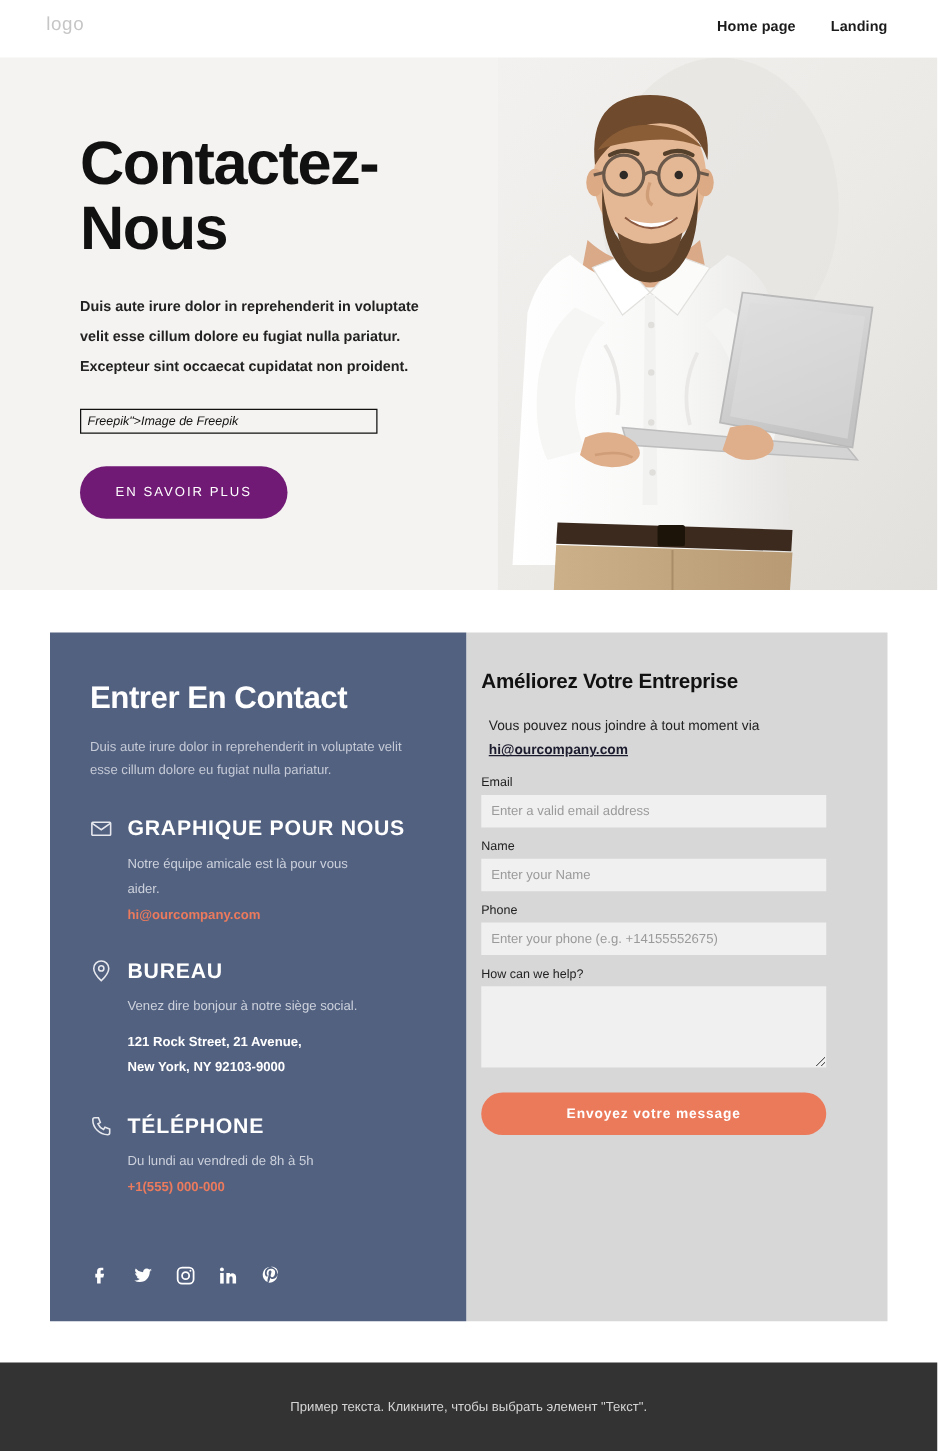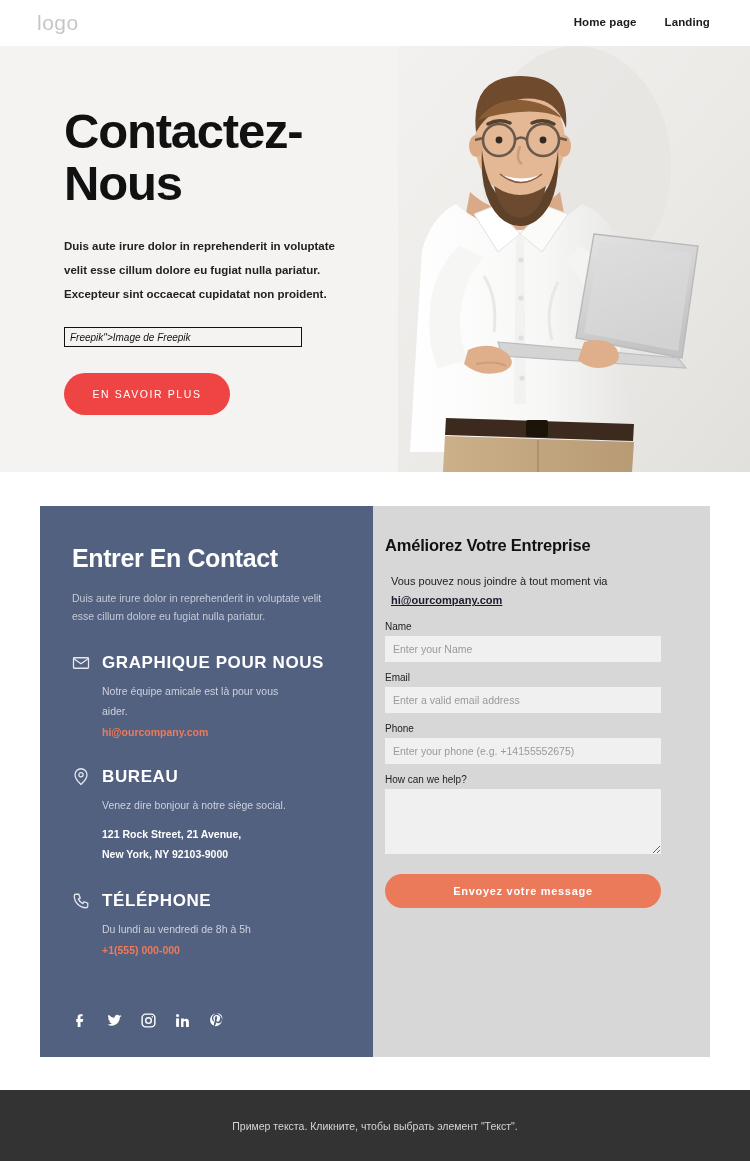--- a/index.html
+++ b/index.html
@@ -12,21 +12,21 @@
   .page { position: relative; width: 750px; height: 1161px; background: #ffffff; }
 
   
   .header {
     position: absolute; left: 0; top: 0; width: 750px; height: 46px;
     background: #ffffff;
     display: flex; align-items: center;
   }
   .logo {
     position: absolute; left: 37px; top: 11px;
-    font-size: 21px; color: #c6c6c6; font-weight: 400;
+    font-size: 15px; color: #c6c6c6; font-weight: 400;
     letter-spacing: 0.5px;
   }
   .nav { position: absolute; right: 40px; top: 16px; display: flex; gap: 28px; }
   .nav-link {
     font-size: 11.5px; font-weight: bold; color: #1b1b1b;
     text-decoration: none; letter-spacing: 0.1px;
   }
 
   
   .hero {
@@ -46,21 +46,21 @@
     margin-top: 21px; width: 238px; height: 20px;
     border: 1.5px solid #111111; background: #f4f3f1;
     display: flex; align-items: center; padding-left: 5px;
   }
   .credit-text {
     font-size: 10px; font-style: italic; color: #111111;
     white-space: nowrap;
   }
   .cta {
     margin-top: 26px; width: 166px; height: 42px; border: none;
-    border-radius: 21px; background: #ef4444; color: #ffffff;
+    border-radius: 21px; background: #701a75; color: #ffffff;
     font-family: "Liberation Sans", sans-serif;
     font-size: 10.5px; letter-spacing: 1.6px; cursor: pointer;
   }
 
   
   .hero-photo { position: absolute; right: 0; top: 0; width: 352px; height: 426px; overflow: hidden; }
 
   
   .contact { position: absolute; left: 40px; top: 506px; width: 670px; height: 665px; display: flex; }
   .panel-blue {
@@ -329,27 +329,27 @@
     </div>
 
     <div class="panel-gray">
       <div class="gray-title">Améliorez Votre Entreprise</div>
       <div class="gray-intro">
         <span>Vous pouvez nous joindre à tout moment via</span><br>
         <a href="#">hi@ourcompany.com</a>
       </div>
 
       <div class="field">
+        <div class="field-label">Email</div>
+        <input class="field-input" type="text" placeholder="Enter a valid email address" style="">
+      </div>
+
+      <div class="field">
         <div class="field-label">Name</div>
         <input class="field-input" type="text" placeholder="Enter your Name" style="">
-      </div>
-
-      <div class="field">
-        <div class="field-label">Email</div>
-        <input class="field-input" type="text" placeholder="Enter a valid email address" style="">
       </div>
 
       <div class="field">
         <div class="field-label">Phone</div>
         <input class="field-input" type="text" placeholder="Enter your phone (e.g. +14155552675)" style="">
       </div>
 
       <div class="field">
         <div class="field-label">How can we help?</div>
         <textarea class="field-area" style=""></textarea>

